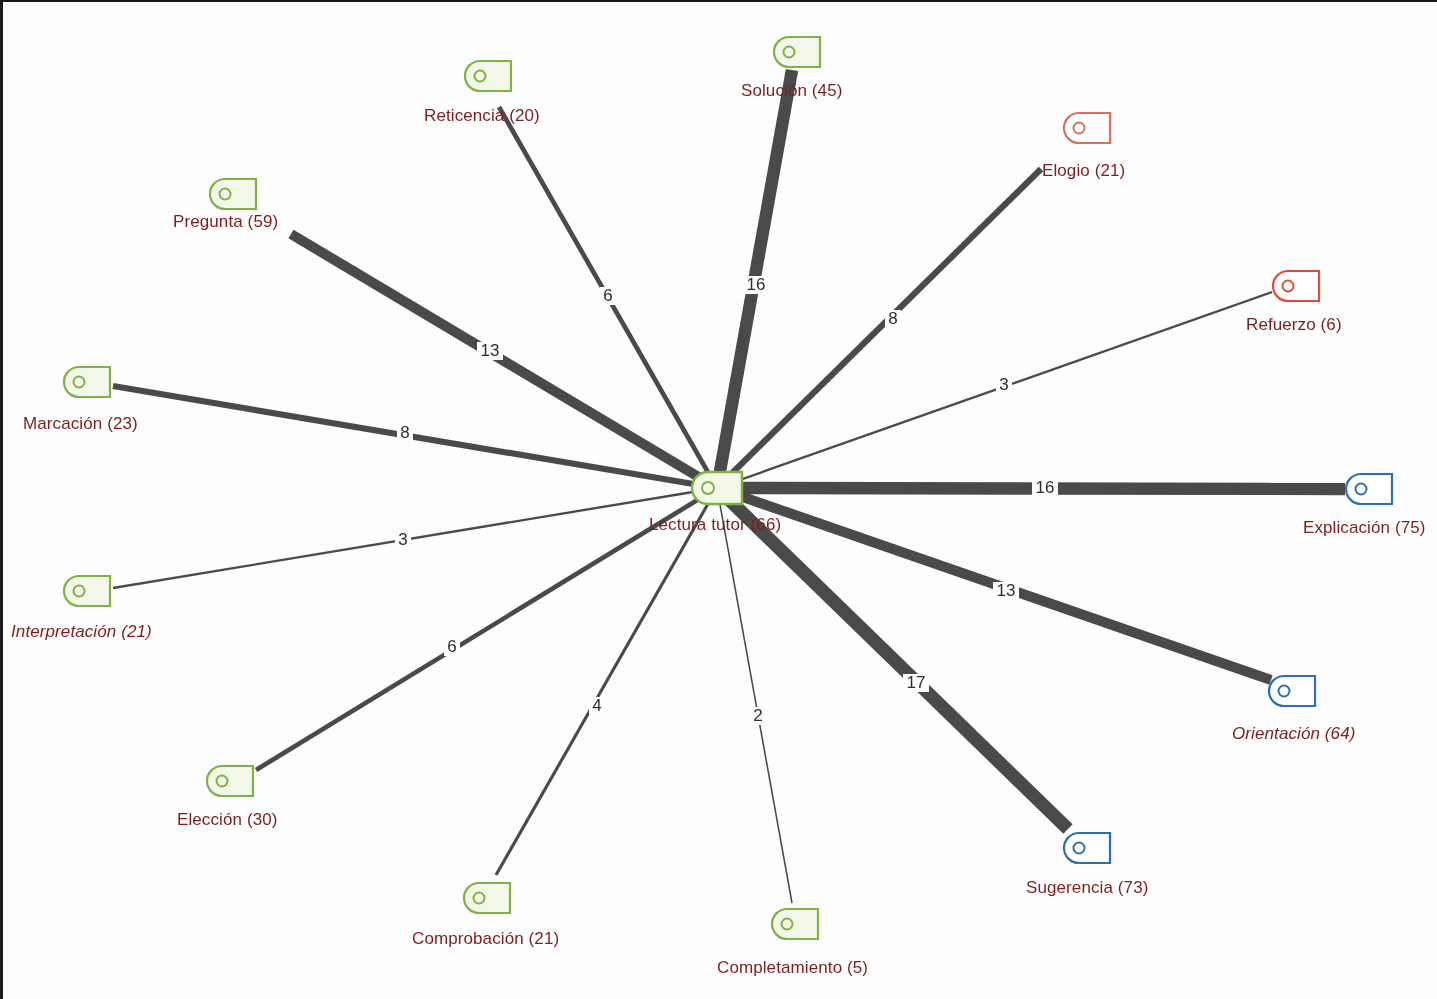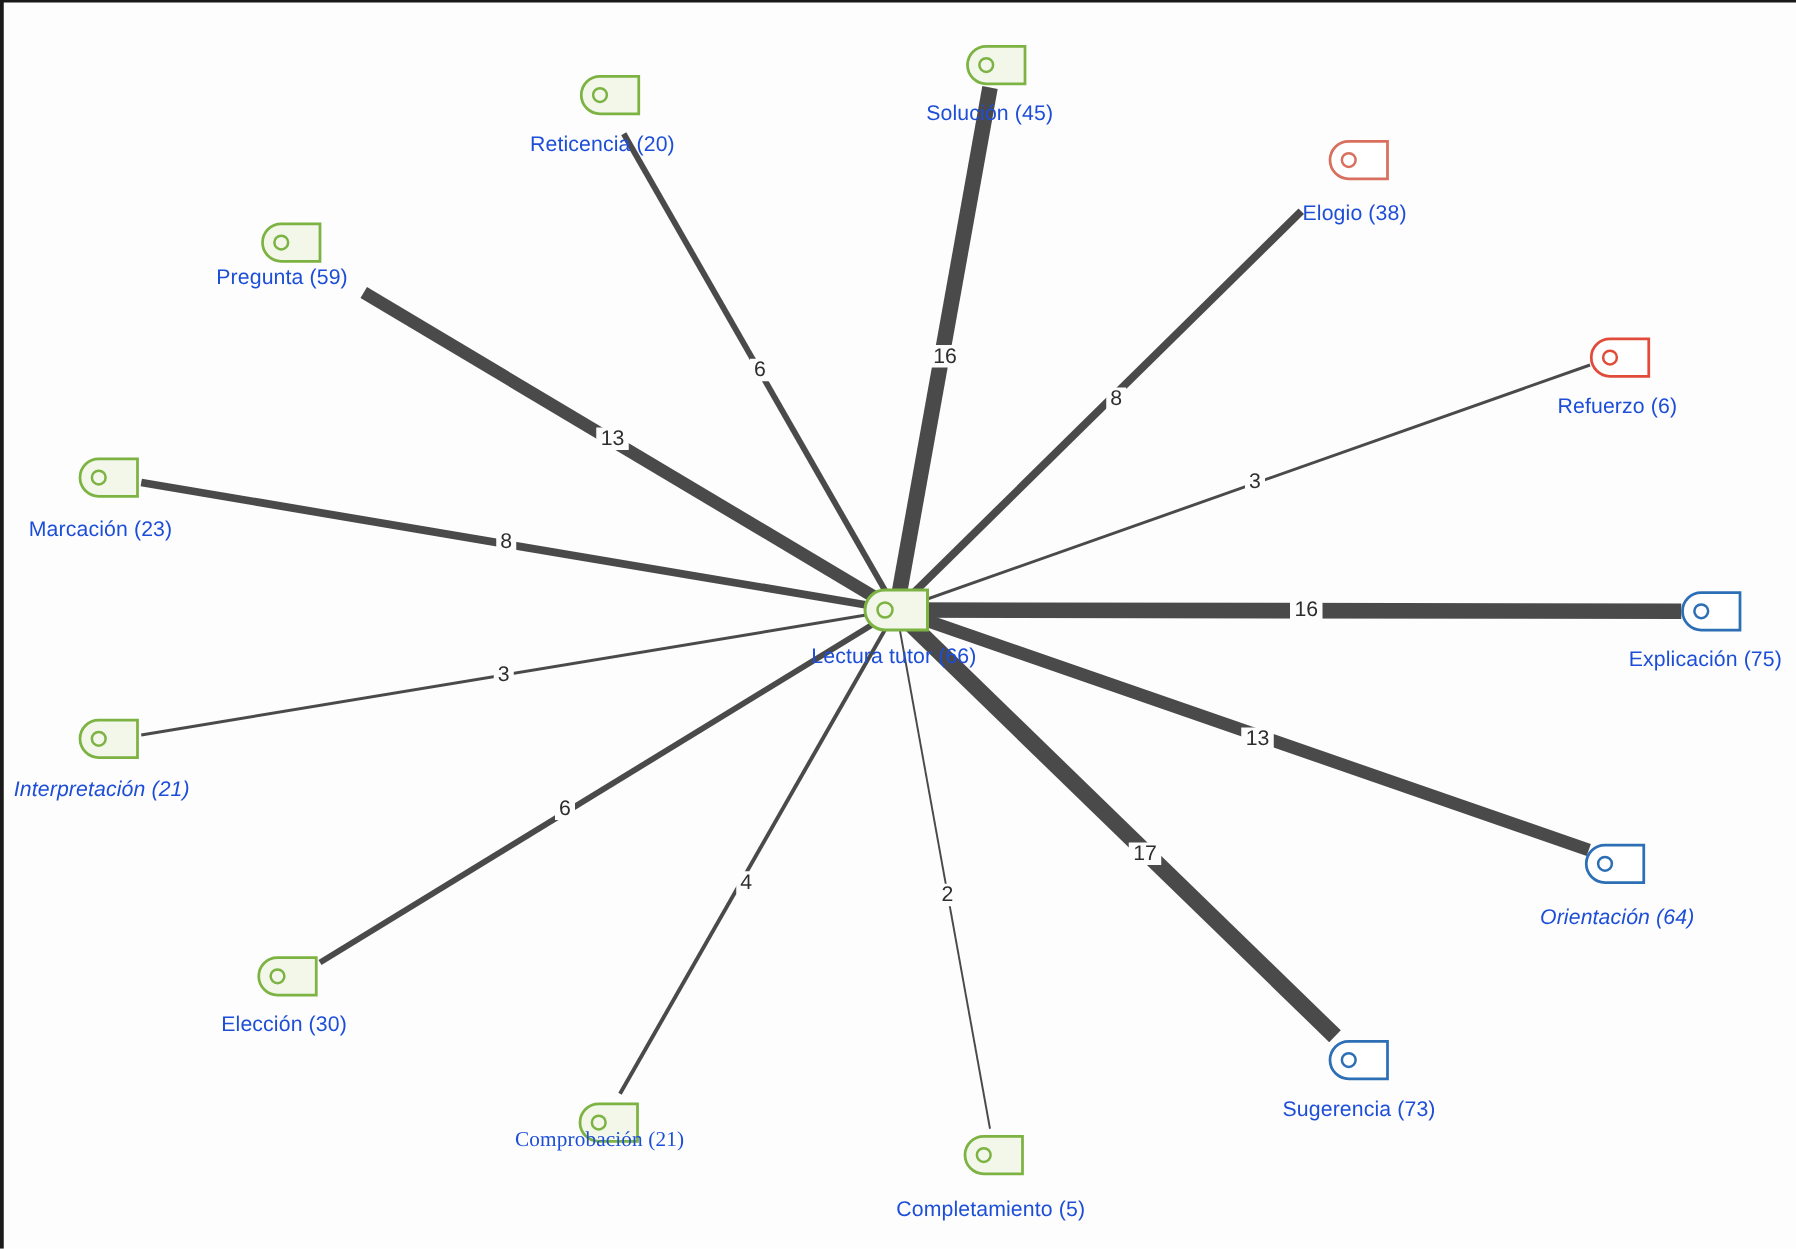--- a/index.html
+++ b/index.html
@@ -21,21 +21,21 @@
   #graph-svg {
     position: absolute;
     left: 0; top: 0;
     width: 1437px;
     height: 999px;
   }
   .node-label {
     position: absolute;
     font-family: "Liberation Sans", "DejaVu Sans", sans-serif;
     font-size: 17px;
-    color: #1d4ed8;
+    color: #7f1d1d;
     white-space: nowrap;
     letter-spacing: 0.1px;
     pointer-events: none;
   }
   .edge-weight {
     font-family: "Liberation Sans", "DejaVu Sans", sans-serif;
     font-size: 17px;
     fill: #2e2e2e;
   }
   .edge-weight-bg {
@@ -151,23 +151,23 @@
       </g>
   </svg>
 
   <div id="labels-layer">
       <div class="node-label" style="left: 738px; top: 79px;">Solución (45)</div>
       <div class="node-label" style="left: 421px; top: 104px;">Reticencia (20)</div>
       <div class="node-label" style="left: 170px; top: 210px;">Pregunta (59)</div>
       <div class="node-label" style="left: 20px; top: 412px;">Marcación (23)</div>
       <div class="node-label" style="left: 8px; top: 620px; font-style: italic;">Interpretación (21)</div>
       <div class="node-label" style="left: 174px; top: 808px;">Elección (30)</div>
-      <div class="node-label" style="left: 409px; top: 900px; font-family: Liberation Serif, serif;">Comprobación (21)</div>
+      <div class="node-label" style="left: 409px; top: 927px;">Comprobación (21)</div>
       <div class="node-label" style="left: 714px; top: 956px;">Completamiento (5)</div>
       <div class="node-label" style="left: 1023px; top: 876px;">Sugerencia (73)</div>
       <div class="node-label" style="left: 1229px; top: 722px; font-style: italic;">Orientación (64)</div>
       <div class="node-label" style="left: 1300px; top: 516px;">Explicación (75)</div>
       <div class="node-label" style="left: 1243px; top: 313px;">Refuerzo (6)</div>
-      <div class="node-label" style="left: 1039px; top: 159px;">Elogio (38)</div>
+      <div class="node-label" style="left: 1039px; top: 159px;">Elogio (21)</div>
       <div class="node-label" style="left: 646px; top: 513px;">Lectura tutor (66)</div>
     </div>
 
 </div>
 
 </body></html>

